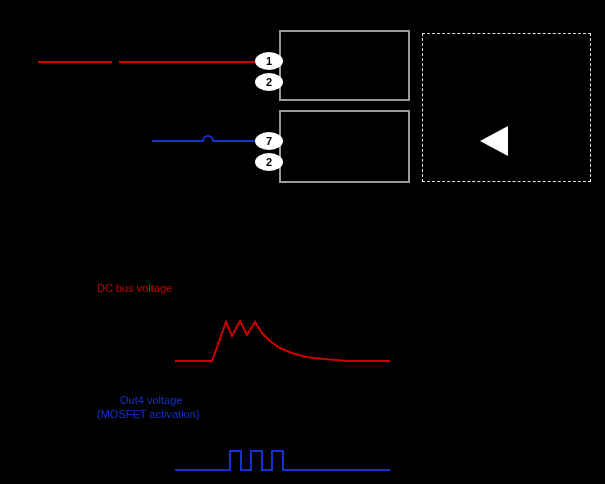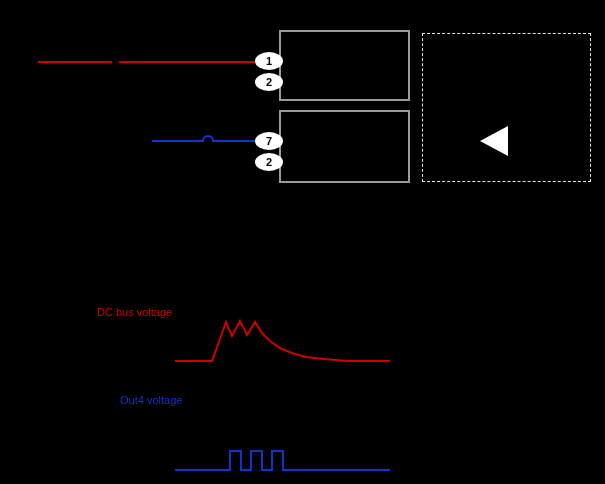--- a/index.html
+++ b/index.html
@@ -7,21 +7,21 @@
   body { font-family:"Liberation Sans", sans-serif; }
   .stage { position:relative; width:605px; height:484px; background:#000; overflow:hidden; }
   .box { position:absolute; border:2px solid #9a9a9a; background:transparent; }
   .dashed-box { position:absolute; border:1px dashed #e6e6e6; background:transparent; }
   .pin { position:absolute; width:28px; height:18px; background:#ffffff; border-radius:50%;
          color:#000; font-size:11px; line-height:18px; text-align:center; font-weight:bold; }
   .tri { position:absolute; width:0; height:0;
          border-top:15px solid transparent; border-bottom:15px solid transparent;
          border-right:28px solid #ffffff; }
   .lbl { position:absolute; font-size:11px; white-space:nowrap; }
-  .lbl-red { color:#cc0000;margin-top:24px; }
+  .lbl-red { color:#cc0000; }
   .lbl-blue { color:#1133cc; }
   svg.layer { position:absolute; left:0; top:0; pointer-events:none; }
 </style>
 </head>
 <body>
 
 <div class="stage">
 
   <div class="box" style="left:279px; top:30px; width:131px; height:71px;"></div>
   <div class="box" style="left:279px; top:110px; width:131px; height:73px;"></div>
@@ -37,14 +37,15 @@
 
   <div class="tri" style="left:480px; top:126px;"></div>
 
   <div class="pin" style="left:255px; top:52px;">1</div>
   <div class="pin" style="left:255px; top:73px;">2</div>
   <div class="pin" style="left:255px; top:132px;">7</div>
   <div class="pin" style="left:255px; top:153px;">2</div>
 
   <div class="lbl lbl-red" style="left:97px; top:282px;">DC bus voltage</div>
   <div class="lbl lbl-blue" style="left:120px; top:394px;">Out4 voltage</div>
+  <div class="lbl lbl-blue" style="left:97px; top:408px;">(MOSFET activation)</div>
 
 </div>
 
 </body></html>

